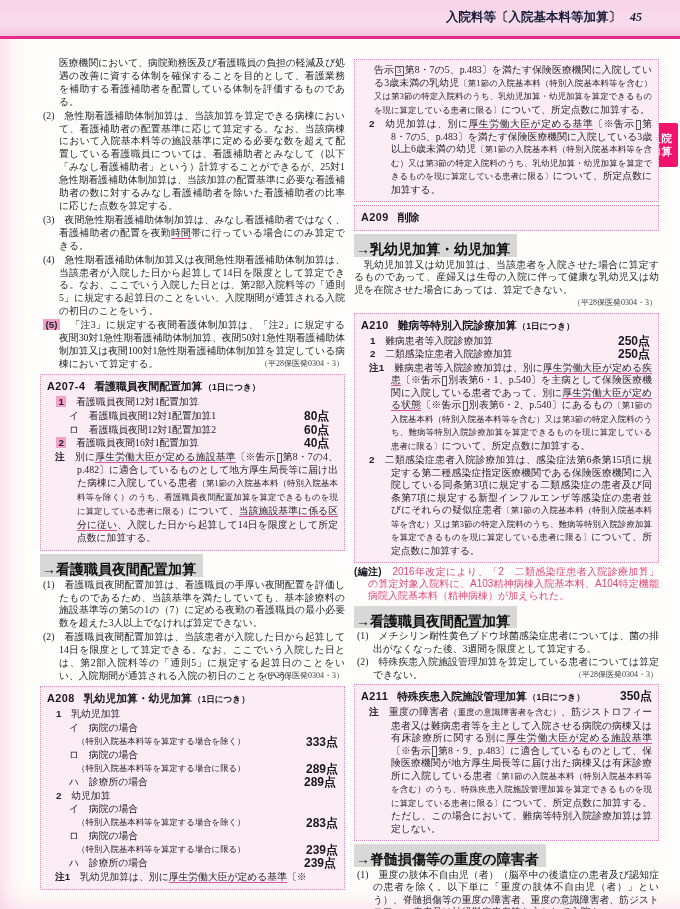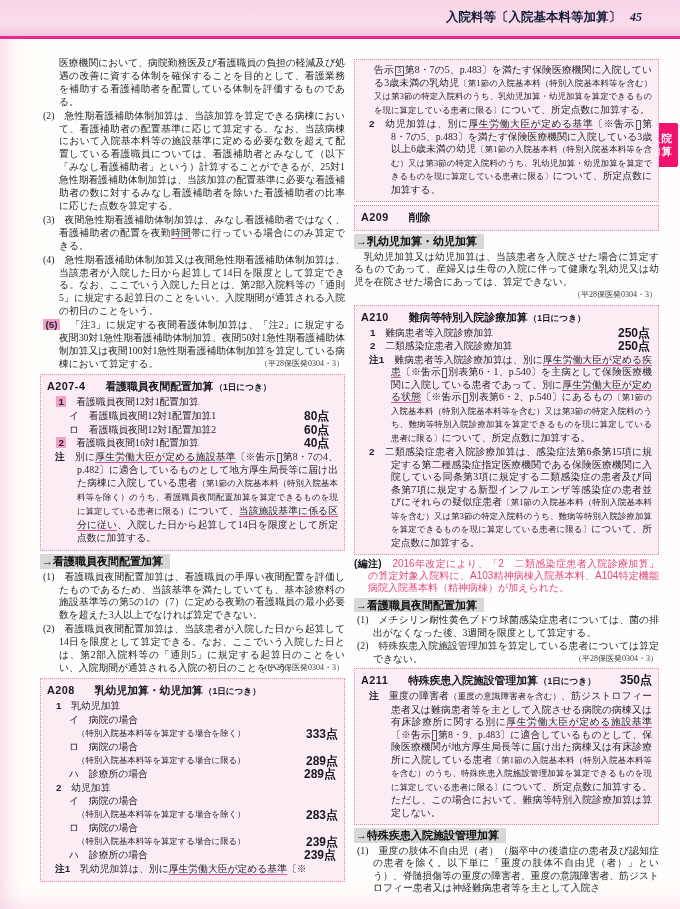--- a/index.html
+++ b/index.html
@@ -22,29 +22,29 @@
   
   .cols{position:absolute;top:56px;left:40px;display:flex;gap:9px;}
   .col{width:305px;font-size:9.8px;line-height:12.9px;color:#23232c;text-align:justify;}
   .col-right{line-height:12.5px;}
   .blk{position:relative;margin:1px 0;}
   .blk-body{padding-left:19px;}
   .blk-hang{padding-left:19px;text-indent:-16px;}
   .blk-barpara{text-indent:10px;}
   .blk-cite{text-align:right;font-size:8px;color:#3a3a42;padding-right:2px;}
   .blk-bar{display:table;background:#d8d8d8;color:#111;font-family:"Liberation Sans",sans-serif;
-           font-weight:bold;font-size:11px;padding:1px 7px 1px 2px;margin:3px 0 2px;}
+           font-weight:bold;font-size:14px;padding:9px 7px 1px 2px;margin:3px 0 2px;}
   .blk-editnote{padding-left:14px;text-indent:-14px;font-family:"Liberation Sans",sans-serif;
                 font-size:10px;line-height:12.2px;}
   .blk-editnote .mk{color:#16161e;font-weight:bold;}
   
   .blk-box{border:1.5px dotted #e187b3;background:#fcedf5;padding:3px 6px 4px;margin:3px 0;}
   .blk-btitle{font-family:"Liberation Sans",sans-serif;font-weight:bold;font-size:10.8px;
               line-height:15px;color:#17171f;}
-  .bt-id{margin-right:20px;letter-spacing:.5px;}
+  .bt-id{margin-right:9px;letter-spacing:.5px;}
   .bt-suffix{font-size:8.6px;margin-left:1px;margin-top:43px;}
   .blk-num{padding-left:31px;text-indent:-22px;}
   .blk-num .mk{font-weight:bold;font-family:"Liberation Sans",sans-serif;}
   .blk-kana{padding-left:44px;text-indent:-22px;}
   .blk-subsm{padding-left:30px;font-size:8.4px;line-height:12px;}
   .blk-note{padding-left:30px;text-indent:-22px;}
   .blk-note .mk{font-weight:bold;font-family:"Liberation Sans",sans-serif;}
   .blk-cont{padding-left:13px;}
   
   .mk-hl{background:#f2a2c9;padding:0 2.5px;font-weight:bold;font-family:"Liberation Sans",sans-serif;}
@@ -132,18 +132,18 @@
         <div class="blk blk-bar">
           <span>→看護職員夜間配置加算</span>
         </div>
         <div class="blk blk-hang"><span class="mk">(1)</span>　<span>メチシリン耐性黄色ブドウ球菌感染症患者については、菌の排出がなくなった後、3週間を限度として算定する。</span></div>
         <div class="blk blk-hang"><span class="mk">(2)</span>　<span>特殊疾患入院施設管理加算を算定している患者については算定できない。</span><span class="cite-abs">（平28保医発0304・3）</span></div>
         <div class="blk-box">
           <div class="blk blk-btitle"><span class="pts">350点</span><span class="bt-id">A211</span><span class="bt-title">特殊疾患入院施設管理加算</span><span class="bt-suffix">（1日につき）</span></div>
           <div class="blk blk-note"><span class="mk">注</span>　<span>重度の障害者</span><span class="seg-sm">（重度の意識障害者を含む）</span><span>、筋ジストロフィー患者又は難病患者等を主として入院させる病院の病棟又は有床診療所に関する別に</span><span class="seg-u">厚生労働大臣が定める施設基準</span><span>〔※告示</span><span class="seg-sq">3</span><span>第8・9、p.483〕に適合しているものとして、保険医療機関が地方厚生局長等に届け出た病棟又は有床診療所に入院している患者</span><span class="seg-sm">〔第1節の入院基本料（特別入院基本料等を含む）のうち、特殊疾患入院施設管理加算を算定できるものを現に算定している患者に限る〕</span><span>について、所定点数に加算する。ただし、この場合において、難病等特別入院診療加算は算定しない。</span></div>
         </div>
         <div class="blk blk-bar">
-          <span>→特殊疾患入院施設管理加算</span>
+          <span>→脊髄損傷等の重度の障害者</span>
         </div>
         <div class="blk blk-hang"><span class="mk">(1)</span>　<span>重度の肢体不自由児（者）（脳卒中の後遺症の患者及び認知症の患者を除く。以下単に「重度の肢体不自由児（者）」という）、脊髄損傷等の重度の障害者、重度の意識障害者、筋ジストロフィー患者又は神経難病患者等を主として入院さ</span></div>
       </div>
   </div>
 </div>
 
 </body></html>

